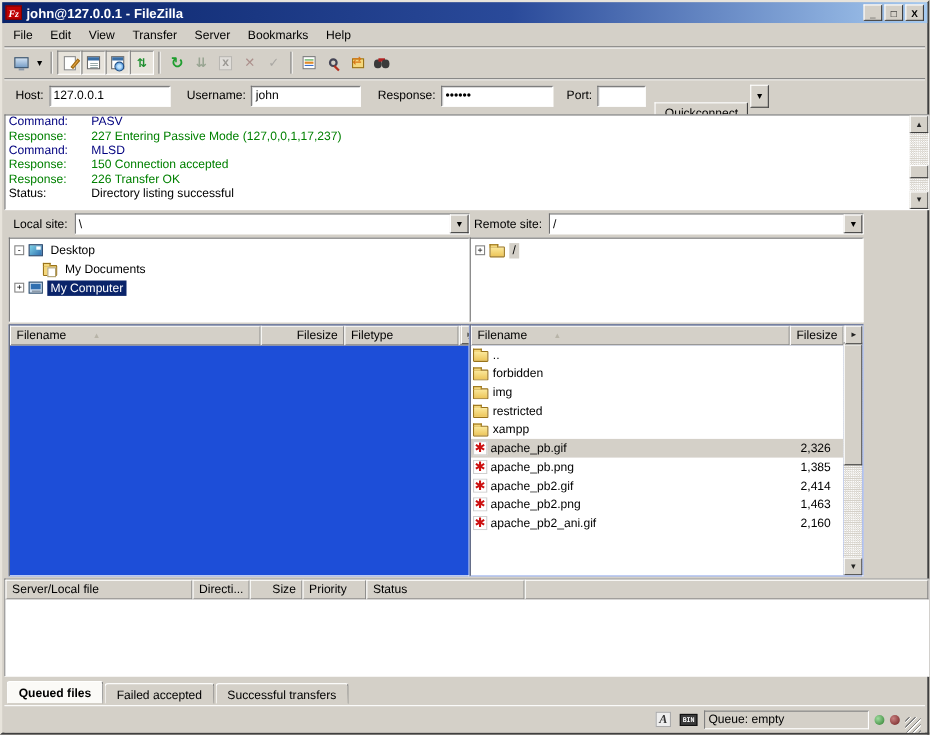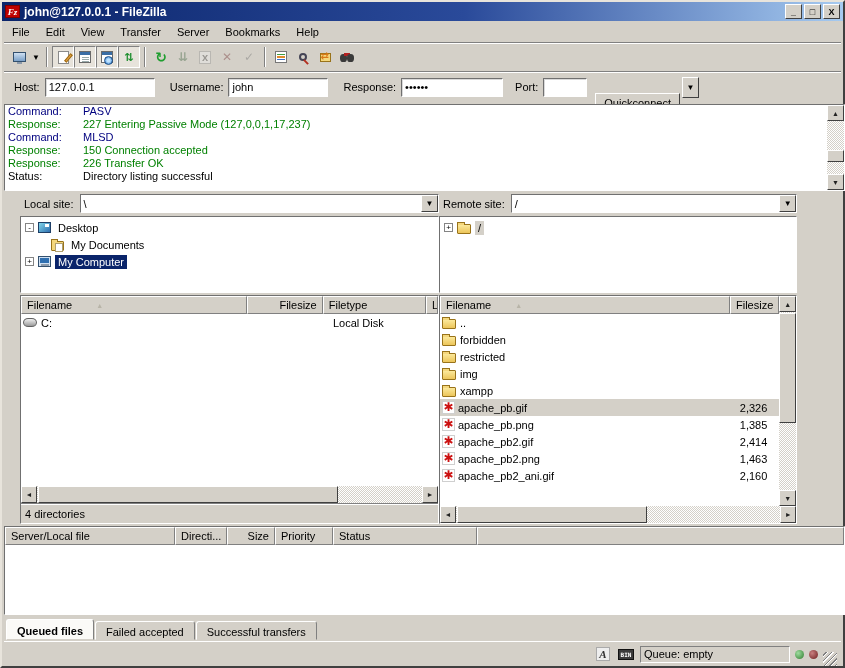--- a/index.html
+++ b/index.html
@@ -80,21 +80,21 @@
              background:repeating-conic-gradient(#fff 0 25%,#d4d0c8 0 50%) 0 0/2px 2px; }
   .sbtn { position:absolute; left:0; width:17px; height:16px; background:#d4d0c8; border:1px solid; border-color:#fff #404040 #404040 #fff;
           font-size:7px; display:flex; align-items:center; justify-content:center; color:#222; }
   .sthumb { position:absolute; left:0; width:17px; background:#d4d0c8; border:1px solid; border-color:#fff #404040 #404040 #fff; }
   .hscroll { position:relative; height:17px; background:repeating-conic-gradient(#fff 0 25%,#d4d0c8 0 50%) 0 0/2px 2px; flex:none; }
   .hbtn { position:absolute; top:0; width:16px; height:17px; background:#d4d0c8; border:1px solid; border-color:#fff #404040 #404040 #fff;
           font-size:7px; display:flex; align-items:center; justify-content:center; color:#222; }
   .hthumb { position:absolute; top:0; height:17px; background:#d4d0c8; border:1px solid; border-color:#fff #404040 #404040 #fff; }
 
   
-  .panes { position:absolute; top:191px; left:18px; width:694px; height:331px; display:flex; }
+  .panes { position:absolute; top:191px; left:6px; width:694px; height:331px; display:flex; }
   .pane { display:flex; flex-direction:column; }
   .pane.local { width:419px; }
   .pane.remote { width:419px; }
   .pane-split { width:3px; }
   .site-row { height:21px; display:flex; align-items:center; flex:none; }
   .site-label { padding:0 6px 0 4px; }
   .combo { flex:1; height:19px; background:#fff; border:1px solid; border-color:#707070 #fff #fff #707070; display:flex; align-items:center; }
   .combo-text { flex:1; padding-left:3px; }
   .combo-btn { width:17px; height:17px; background:#d4d0c8; border:1px solid; border-color:#fff #404040 #404040 #fff;
                font-size:8px; display:flex; align-items:center; justify-content:center; }
@@ -118,21 +118,21 @@
   .i-computer { width:13px; height:11px; background:#cfe0f2; border:1px solid #33506e; margin-right:4px; flex:none; position:relative; }
   .i-computer::before { content:""; position:absolute; inset:1px 1px 3px 1px; background:#2f6fb0; }
   .i-computer::after { content:""; position:absolute; bottom:0; left:2px; width:8px; height:2px; background:#8c9aaa; }
   .i-folder { position:relative; width:14px; height:10px; background:linear-gradient(#fbe89a,#ecc55a); border:1px solid #99731a; border-radius:1px; margin:3px 4px 0 0; flex:none; }
   .i-folder::before { content:""; position:absolute; top:-3px; left:-1px; width:6px; height:2px; background:#f4d77c; border:1px solid #99731a; border-bottom:none; }
   .i-disk { width:14px; height:9px; background:linear-gradient(#f0f0f0,#9a9a9a); border:1px solid #606060; border-radius:45%/60%; margin-right:4px; flex:none; }
   .i-imgfile { width:13px; height:13px; background:#fff; border:1px solid #cfcfcf; color:#cc1111; font-size:12px; line-height:11px;
                text-align:center; font-weight:bold; margin-right:3px; flex:none; overflow:hidden; }
 
   
-  .listwrap { flex:1; display:flex; flex-direction:column; margin-top:2px; border:1px solid; border-color:#707070 #fff #fff #707070; background:#d946ef; overflow:hidden; }
+  .listwrap { flex:1; display:flex; margin-top:2px; border:1px solid; border-color:#707070 #fff #fff #707070; background:#1d4ed8; overflow:hidden; }
   .list-header { height:18px; display:flex; flex:none; background:#d4d0c8; }
   .hcell { background:#d4d0c8; border:1px solid; border-color:#fff #808080 #808080 #fff; display:flex; align-items:center;
            padding:0 5px; white-space:nowrap; overflow:hidden; }
   .hcell .sort { color:#b8b4a8; font-size:7px; margin-left:24px; }
   .hcell.right { justify-content:flex-end; }
   .list-body { flex:1; position:relative; background:#fff; overflow:hidden; }
   .file-row { display:flex; align-items:center; height:17px; white-space:nowrap; }
   .file-row.selected { background:#d4d0c8; }
   .fr-name { display:flex; align-items:center; padding-left:2px; overflow:hidden; }
   .fr-size { text-align:right; }
@@ -384,28 +384,28 @@
               <div class="file-row">
                 <span class="fr-name" style="flex:1">
                     <span class="i-folder"></span>
                     <span>forbidden</span>
                   </span>
                 <span class="fr-size" style="width:90px;padding-right:12px"></span>
                 </div>
               <div class="file-row">
                 <span class="fr-name" style="flex:1">
                     <span class="i-folder"></span>
+                    <span>img</span>
+                  </span>
+                <span class="fr-size" style="width:90px;padding-right:12px"></span>
+                </div>
+              <div class="file-row">
+                <span class="fr-name" style="flex:1">
+                    <span class="i-folder"></span>
                     <span>restricted</span>
-                  </span>
-                <span class="fr-size" style="width:90px;padding-right:12px"></span>
-                </div>
-              <div class="file-row">
-                <span class="fr-name" style="flex:1">
-                    <span class="i-folder"></span>
-                    <span>img</span>
                   </span>
                 <span class="fr-size" style="width:90px;padding-right:12px"></span>
                 </div>
               <div class="file-row">
                 <span class="fr-name" style="flex:1">
                     <span class="i-folder"></span>
                     <span>xampp</span>
                   </span>
                 <span class="fr-size" style="width:90px;padding-right:12px"></span>
                 </div>

